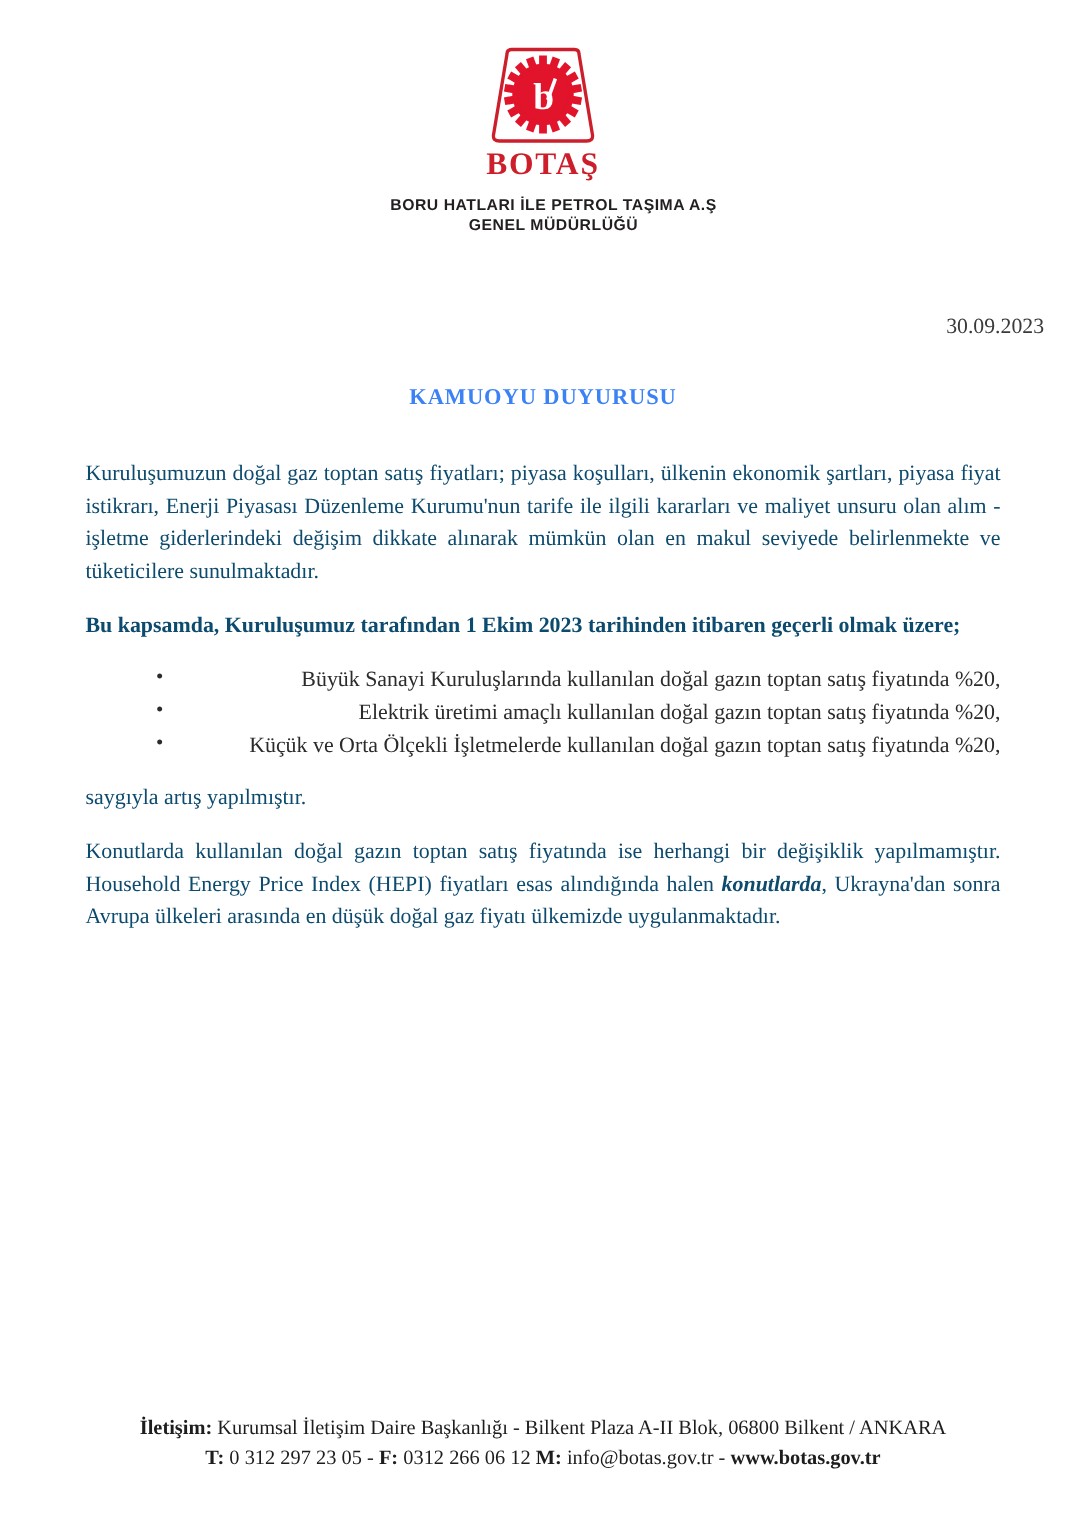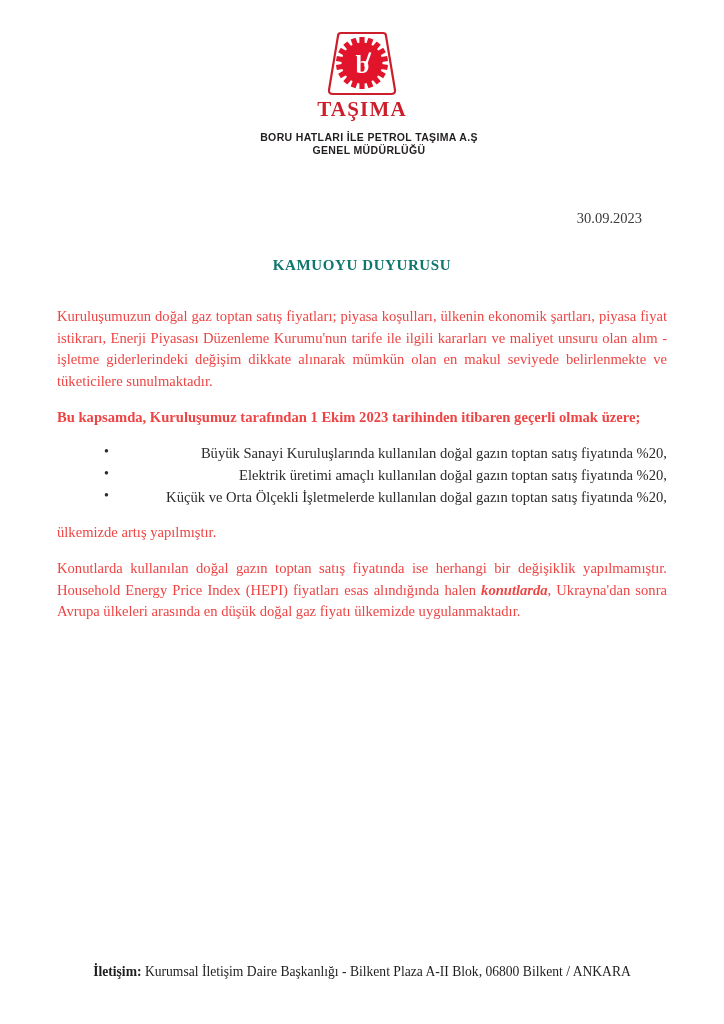--- a/index.html
+++ b/index.html
@@ -61,48 +61,48 @@
     font-size: 10.5px;
     letter-spacing: 0.35px;
     line-height: 13px;
     color: #231f20;
     margin-left: 14px;
   }
 
   
   .date-line {
     margin-top: 52px;
-    padding-right: 82px;
+    padding-right: 28px;
     text-align: right;
     font-size: 14.5px;
     color: #3a3a3a;
   }
 
   
   .doc-title {
     margin-top: 30px;
     text-align: center;
     font-weight: bold;
     font-size: 15px;
     letter-spacing: 0.6px;
-    color: #0f766e;
+    color: #3b82f6;
   }
 
   
   .body-wrap {
     margin-top: 32px;
     padding: 0 57px;
   }
   p.para {
     margin: 0 0 15px 0;
     font-size: 14.6px;
     line-height: 21.5px;
     text-align: justify;
     text-justify: inter-word;
-    color: #ef4444;
+    color: #0c4a6e;
   }
   p.para.tight {
     margin-bottom: 13px;
     font-weight: bold;
   }
   ul.bullets {
     margin: 2px 0 14px 0;
     padding-left: 47px;
     list-style: none;
   }
@@ -189,21 +189,21 @@
               </g>
             </g>
 
             <text x="-6.5" y="9.5" font-family="Liberation Serif, serif" font-size="25" font-weight="bold" fill="#ffffff">b</text>
 
             <rect x="4.5" y="-11" width="2.4" height="15" fill="#ffffff" transform="rotate(20 5.7 -3.5)"></rect>
           </g>
         </svg>
       </div>
 
-      <div class="logo-wordmark">TAŞIMA</div>
+      <div class="logo-wordmark">BOTAŞ</div>
       <div class="logo-subtitle">
         <div>BORU HATLARI İLE PETROL TAŞIMA A.Ş</div>
         <div>GENEL MÜDÜRLÜĞÜ</div>
       </div>
 
     </div>
   </div>
 
   <div class="date-line">30.09.2023</div>
 
@@ -214,24 +214,25 @@
     <p class="para">Kuruluşumuzun doğal gaz toptan satış fiyatları; piyasa koşulları, ülkenin ekonomik şartları, piyasa fiyat istikrarı, Enerji Piyasası Düzenleme Kurumu'nun tarife ile ilgili kararları ve maliyet unsuru olan alım - işletme giderlerindeki değişim dikkate alınarak mümkün olan en makul seviyede belirlenmekte ve tüketicilere sunulmaktadır.</p>
 
     <p class="para tight">Bu kapsamda, Kuruluşumuz tarafından 1 Ekim 2023 tarihinden itibaren geçerli olmak üzere;</p>
 
     <ul class="bullets">
       <li>Büyük Sanayi Kuruluşlarında kullanılan doğal gazın toptan satış fiyatında %20,</li>
       <li>Elektrik üretimi amaçlı kullanılan doğal gazın toptan satış fiyatında %20,</li>
       <li>Küçük ve Orta Ölçekli İşletmelerde kullanılan doğal gazın toptan satış fiyatında %20,</li>
     </ul>
 
-    <p class="para">ülkemizde artış yapılmıştır.</p>
+    <p class="para">saygıyla artış yapılmıştır.</p>
 
     <p class="para"><span>Konutlarda kullanılan doğal gazın toptan satış fiyatında ise herhangi bir değişiklik yapılmamıştır. Household Energy Price Index (HEPI) fiyatları esas alındığında halen </span><span class="bi">konutlarda</span><span>, Ukrayna'dan sonra Avrupa ülkeleri arasında en düşük doğal gaz fiyatı ülkemizde uygulanmaktadır.</span></p>
 
 
   </div>
 
   <div class="footer">
     <div class="fline"><b>İletişim:</b><span> Kurumsal İletişim Daire Başkanlığı - Bilkent Plaza A-II Blok, 06800 Bilkent / ANKARA</span></div>
+    <div class="fline"><b>T:</b><span> 0 312 297 23 05 - </span><b>F:</b><span> 0312 266 06 12 </span><b>M:</b><span> info@botas.gov.tr - </span><b>www.botas.gov.tr</b></div>
   </div>
 
 </div>
 
 </body></html>

